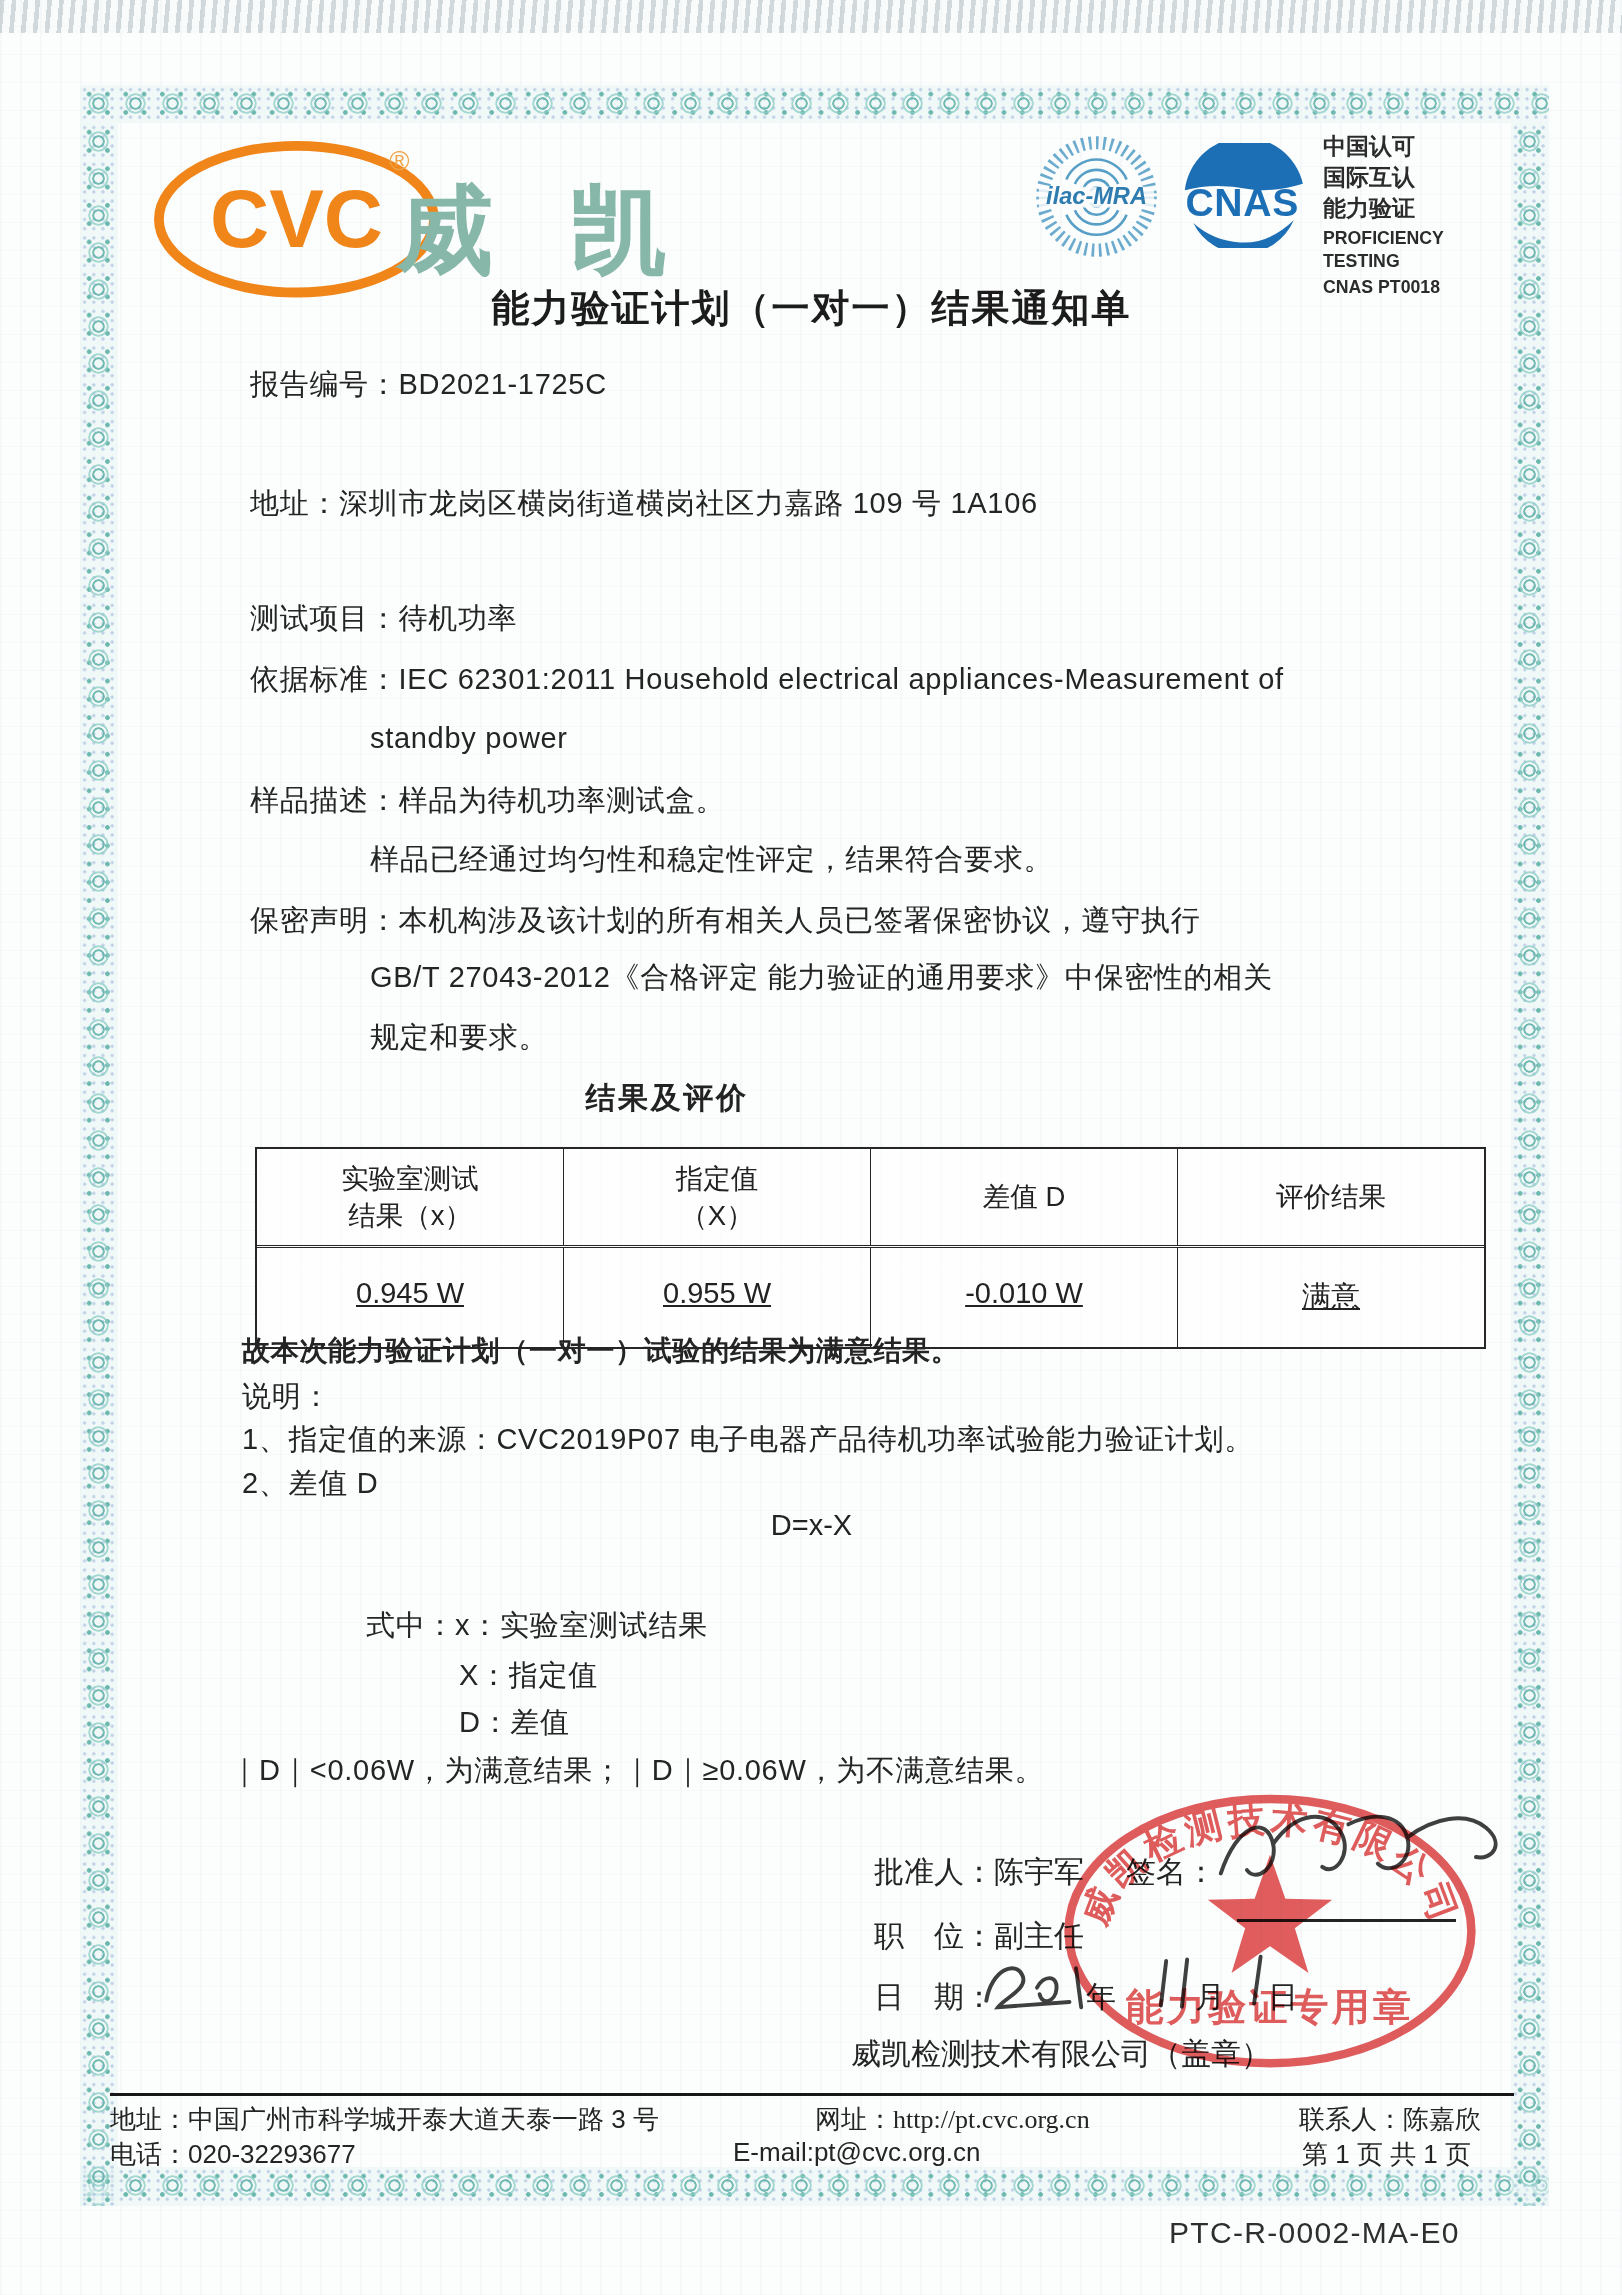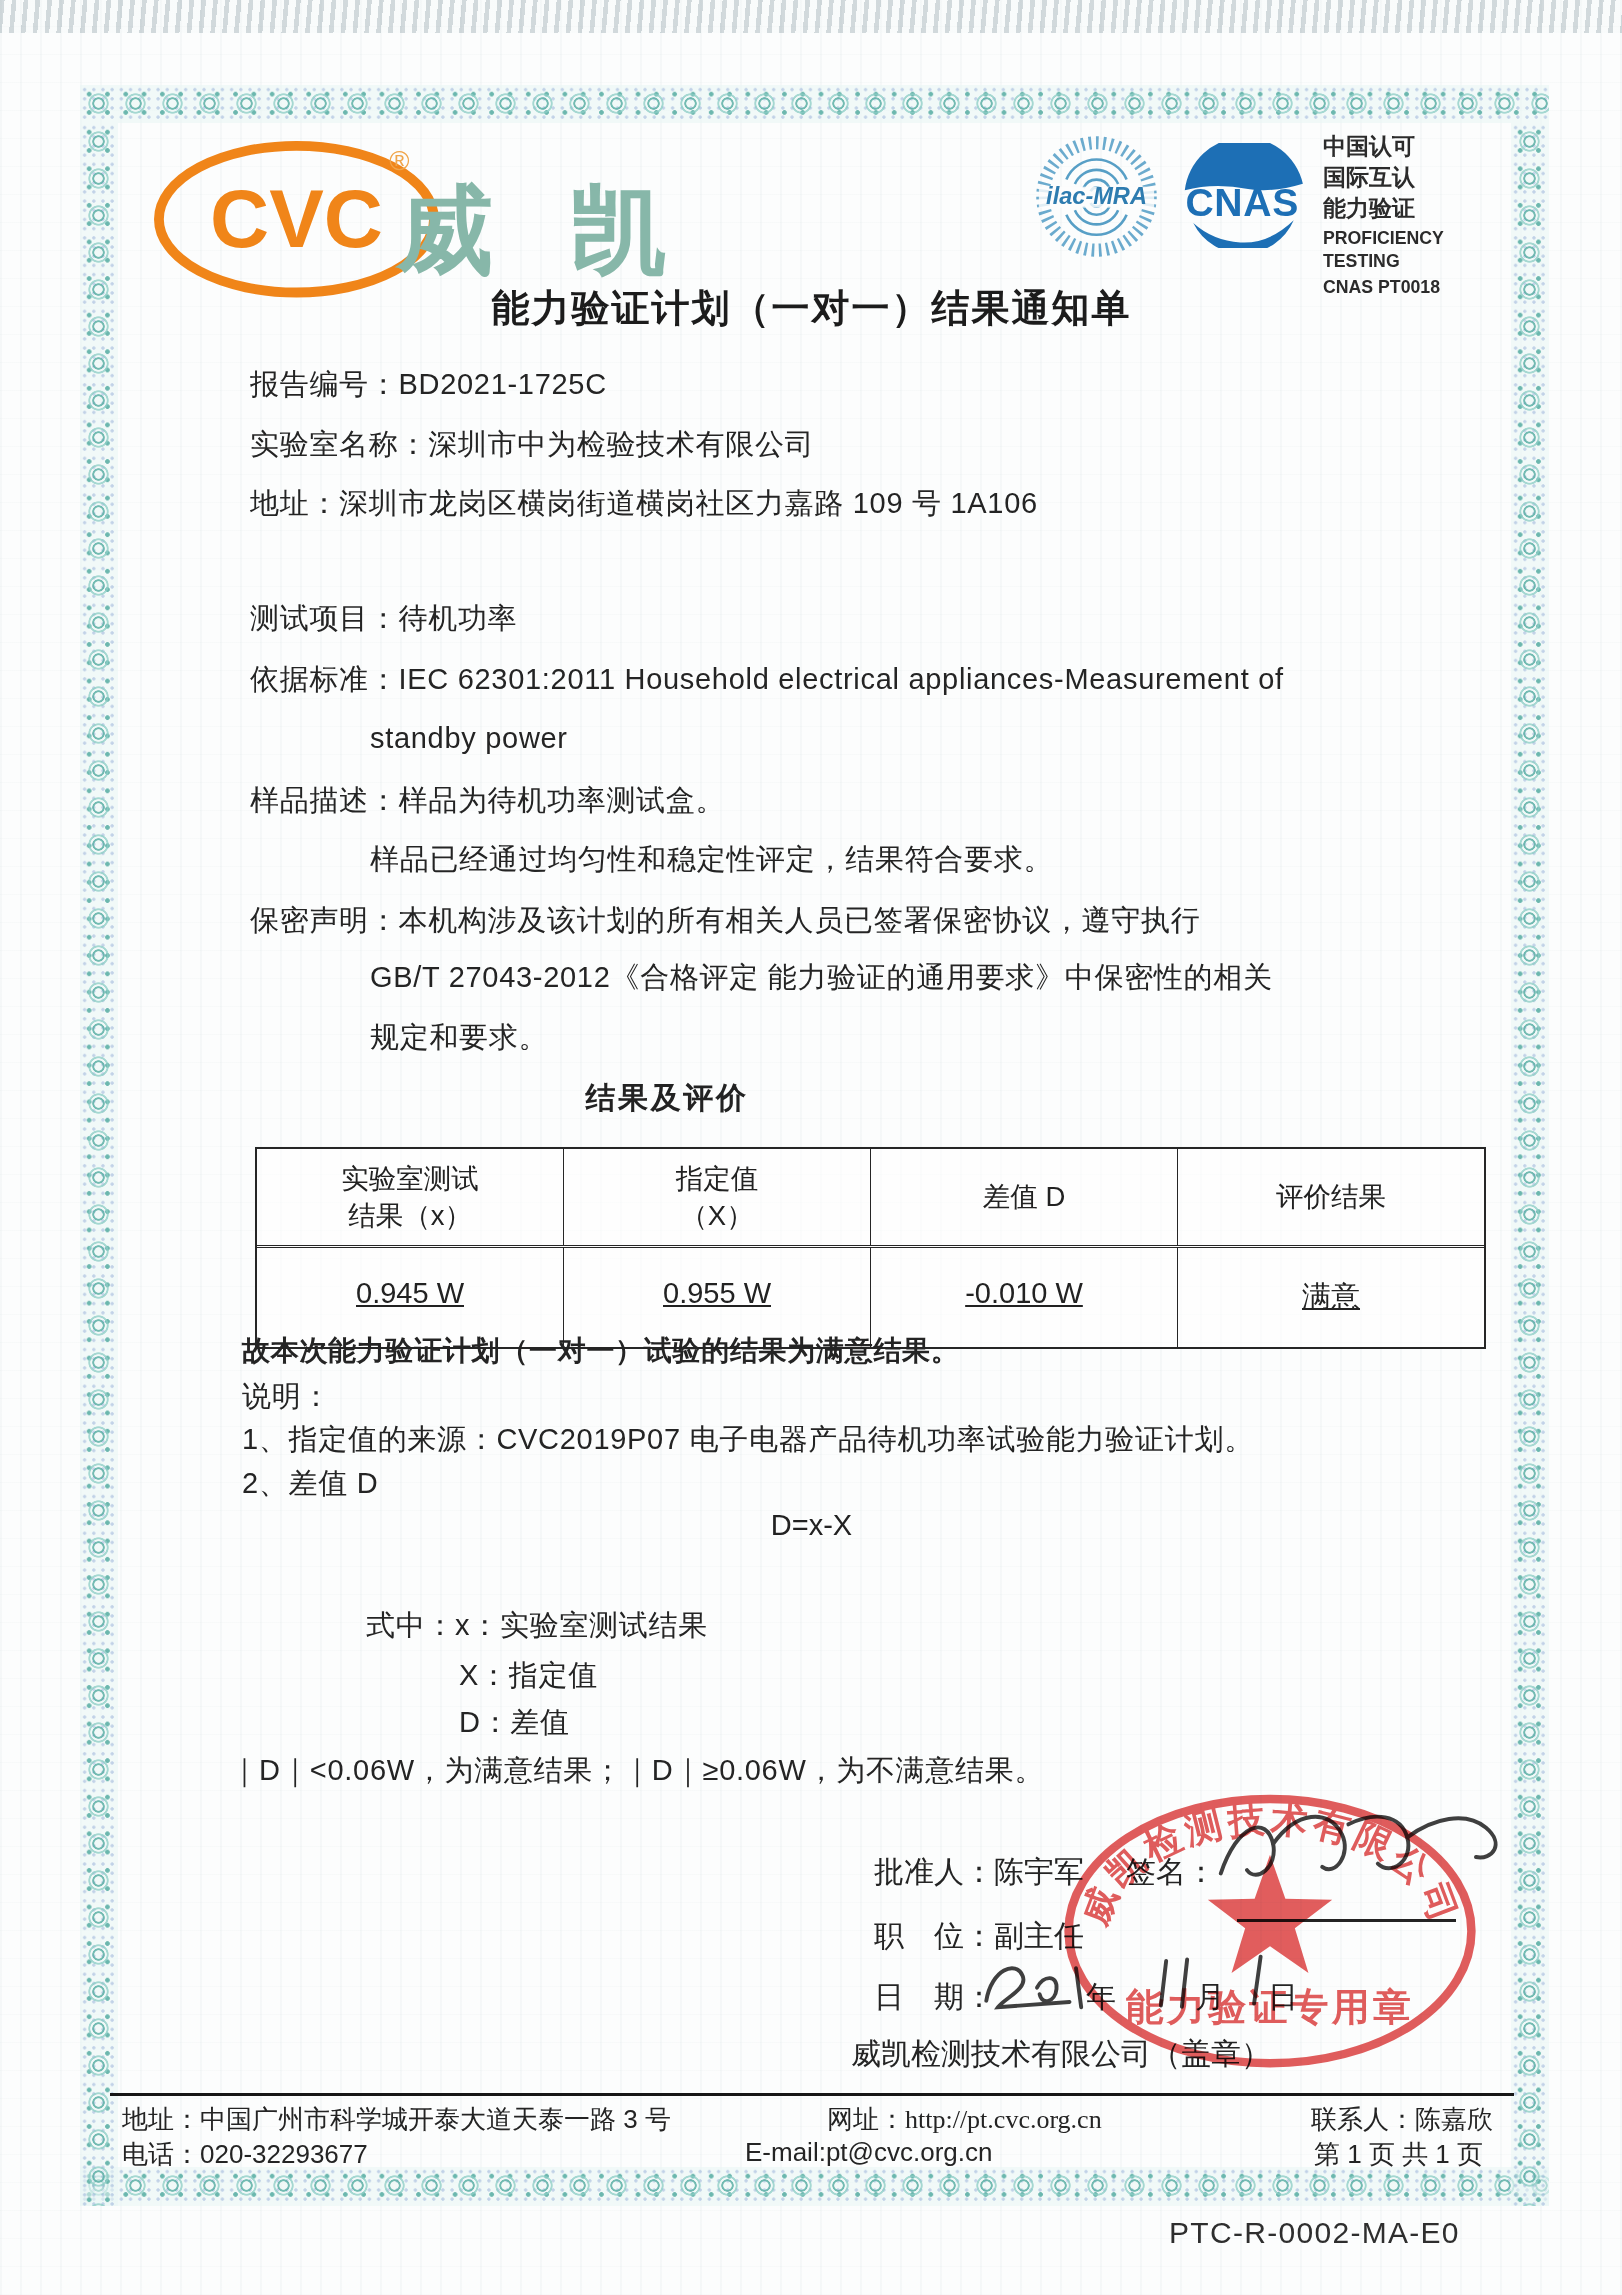--- a/index.html
+++ b/index.html
@@ -53,21 +53,21 @@
   .rtable .cell:last-child { border-right:none; }
   .rtable .hcell { font-size:27.5px; line-height:1.38; padding:10.5px 0 9.2px; }
   .rtable .dcell { font-size:29px; padding:29px 0 30px;text-decoration:underline; }
 
   .bold-line { font-weight:bold; }
 
   .approval-line { font-size:30px; white-space:nowrap; color:#242424; }
   .spacer { display:inline-block; }
   .sig-underline { left:1237px; top:1919px; width:219px; height:2.6px; background:#232323; }
 
-  .footer-line { font-size:26px; white-space:nowrap; color:#242424;margin-left:12px; }
+  .footer-line { font-size:26px; white-space:nowrap; color:#242424; }
   .footer-divider { left:110px; top:2093px; width:1404px; height:2.6px; background:#161616; }
   .doc-code { left:1169px; top:2216px; font-size:30px; letter-spacing:1.3px; color:#2e2e2e; }
 
   .stamp { mix-blend-mode:multiply; opacity:.92; }
   .ink { opacity:.9; }
 </style>
 </head>
 <body>
 
 <div class="page">
@@ -115,23 +115,20 @@
     <span class="cn">国际互认</span>
     <span class="cn">能力验证</span>
     <span class="en">PROFICIENCY TESTING</span>
     <span class="en">CNAS PT0018</span>
   </div>
 
   <div class="abs title">能力验证计划（一对一）结果通知单</div>
 
   <div class="abs info-line" style="left:250px; top:365px;">
     <span>报告编号：</span><span>BD2021-1725C</span>
-  </div>
-  <div class="abs info-line" style="left:250px; top:425px;">
-    <span>实验室名称：</span><span>深圳市中为检验技术有限公司</span>
   </div>
   <div class="abs info-line" style="left:250px; top:484px;">
     <span>地址：</span><span>深圳市龙岗区横岗街道横岗社区力嘉路 109 号 1A106</span>
   </div>
   <div class="abs info-line" style="left:250px; top:599px;">
     <span>测试项目：</span><span>待机功率</span>
   </div>
   <div class="abs info-line" style="left:250px; top:660px;">
     <span>依据标准：</span><span>IEC 62301:2011 Household electrical appliances-Measurement of</span>
   </div>

